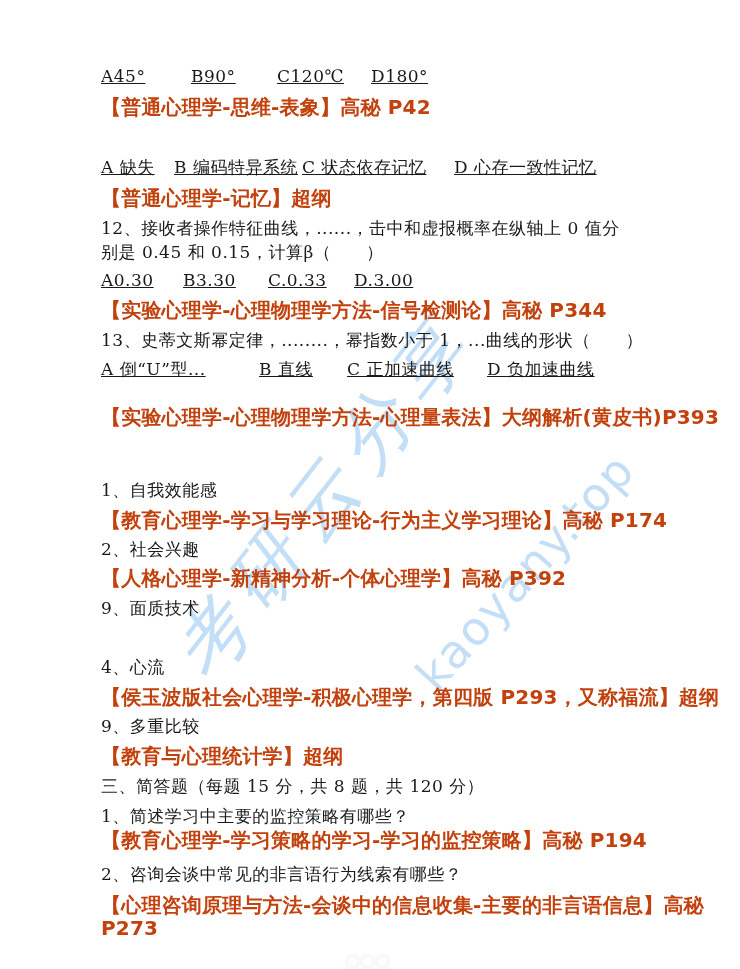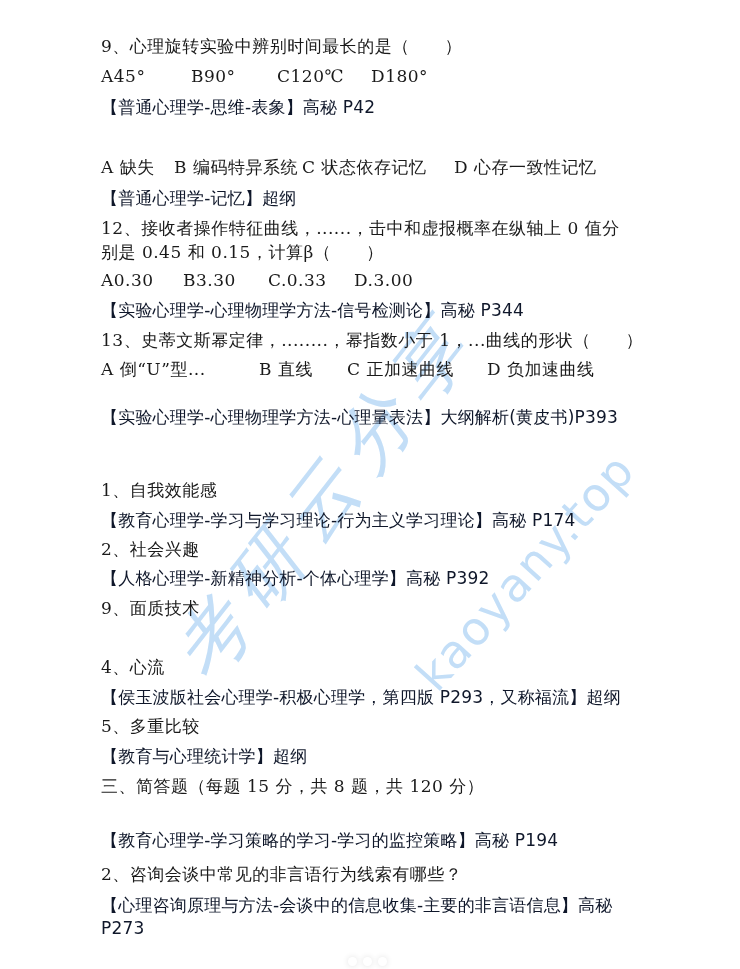--- a/index.html
+++ b/index.html
@@ -24,28 +24,29 @@
     .line {
       position: absolute;
       left: 101px;
       white-space: nowrap;
       font-size: 17px;
       line-height: 24px;
       letter-spacing: 0.5px;
     }
     .q { color: #1a1a1a; }
     .ref {
-      color: #0f172a;
-      font-weight: normal;
+      color: #c2410c;
+      font-weight: bold;
       font-family: "DejaVu Sans", "Liberation Sans", sans-serif;
-      font-size: 17px;
+      font-size: 20px;
       letter-spacing: 0.2px;
     }
     .opts span {
       display: inline-block;
+      text-decoration: underline;
     }
     .watermark {
       position: absolute;
       pointer-events: none;
       color: #b9d9f6;
       opacity: 0.85;
       white-space: nowrap;
     }
     .wm-cn {
       left: 140px;
@@ -84,21 +85,20 @@
     }
   </style>
 </head>
 <body>
 
 <div class="page">
 
   <div class="watermark wm-cn">考研云分享</div>
   <div class="watermark wm-en">kaoyany.top</div>
 
-  <div class="line q" style="top:34px">9、心理旋转实验中辨别时间最长的是（　　）</div>
   <div class="line q opts" style="top:64px">
     <span style="width:90px">A45°</span><span style="width:86px">B90°</span><span style="width:94px">C120℃</span><span>D180°</span>
   </div>
   <div class="line ref" style="top:95px">【普通心理学-思维-表象】高秘 P42</div>
 
   <div class="line ref" style="top:186px">【普通心理学-记忆】超纲</div>
   <div class="line q opts" style="top:155px">
     <span style="width:73px">A 缺失</span><span style="width:128px">B 编码特异系统</span><span style="width:152px">C 状态依存记忆</span><span>D 心存一致性记忆</span>
   </div>
 
@@ -120,25 +120,26 @@
   <div class="line ref" style="top:508px">【教育心理学-学习与学习理论-行为主义学习理论】高秘 P174</div>
 
   <div class="line q" style="top:537px">2、社会兴趣</div>
   <div class="line ref" style="top:566px">【人格心理学-新精神分析-个体心理学】高秘 P392</div>
 
   <div class="line q" style="top:596px">9、面质技术</div>
 
   <div class="line q" style="top:655px">4、心流</div>
   <div class="line ref" style="top:685px">【侯玉波版社会心理学-积极心理学，第四版 P293，又称福流】超纲</div>
 
-  <div class="line q" style="top:714px">5、多重比较</div>
+  <div class="line q" style="top:714px">9、多重比较</div>
   <div class="line ref" style="top:744px">【教育与心理统计学】超纲</div>
 
   <div class="line q" style="top:774px">三、简答题（每题 15 分，共 8 题，共 120 分）</div>
 
+  <div class="line q" style="top:804px">1、简述学习中主要的监控策略有哪些？</div>
   <div class="line ref" style="top:828px">【教育心理学-学习策略的学习-学习的监控策略】高秘 P194</div>
 
   <div class="line q" style="top:862px">2、咨询会谈中常见的非言语行为线索有哪些？</div>
   <div class="line ref" style="top:893px">【心理咨询原理与方法-会谈中的信息收集-主要的非言语信息】高秘</div>
   <div class="line ref" style="top:916px">P273</div>
 
   <div class="dots">
     <div class="dot"></div>
     <div class="dot"></div>
     <div class="dot"></div>

